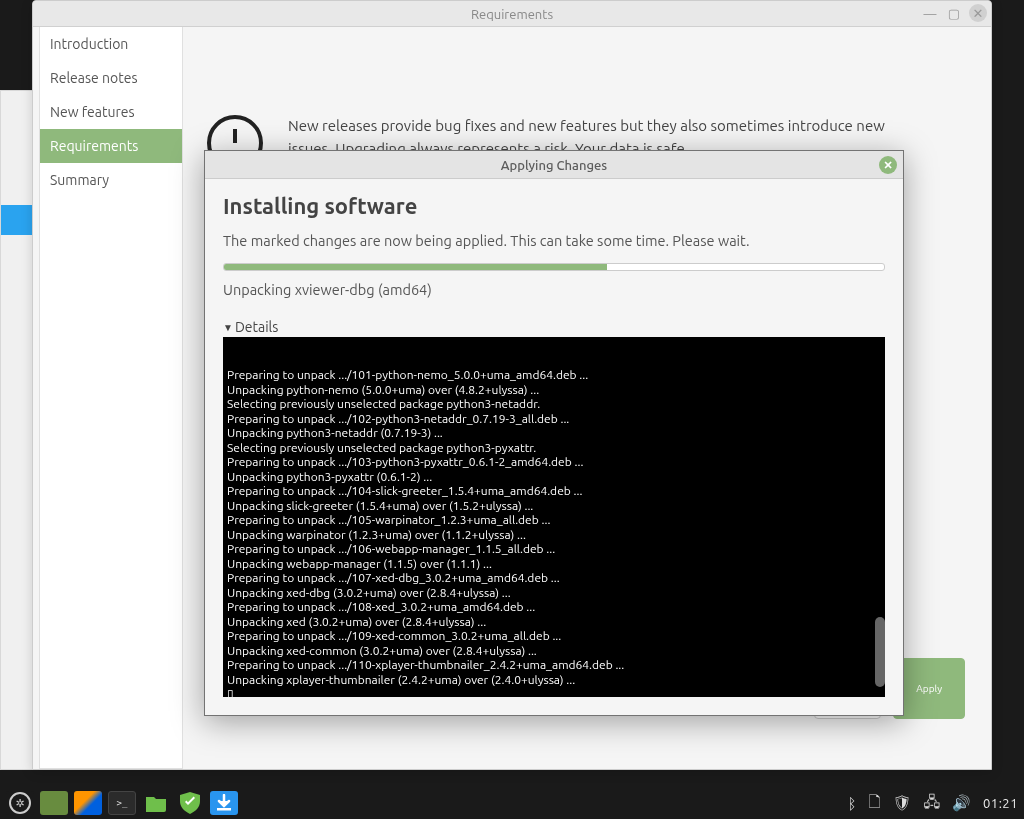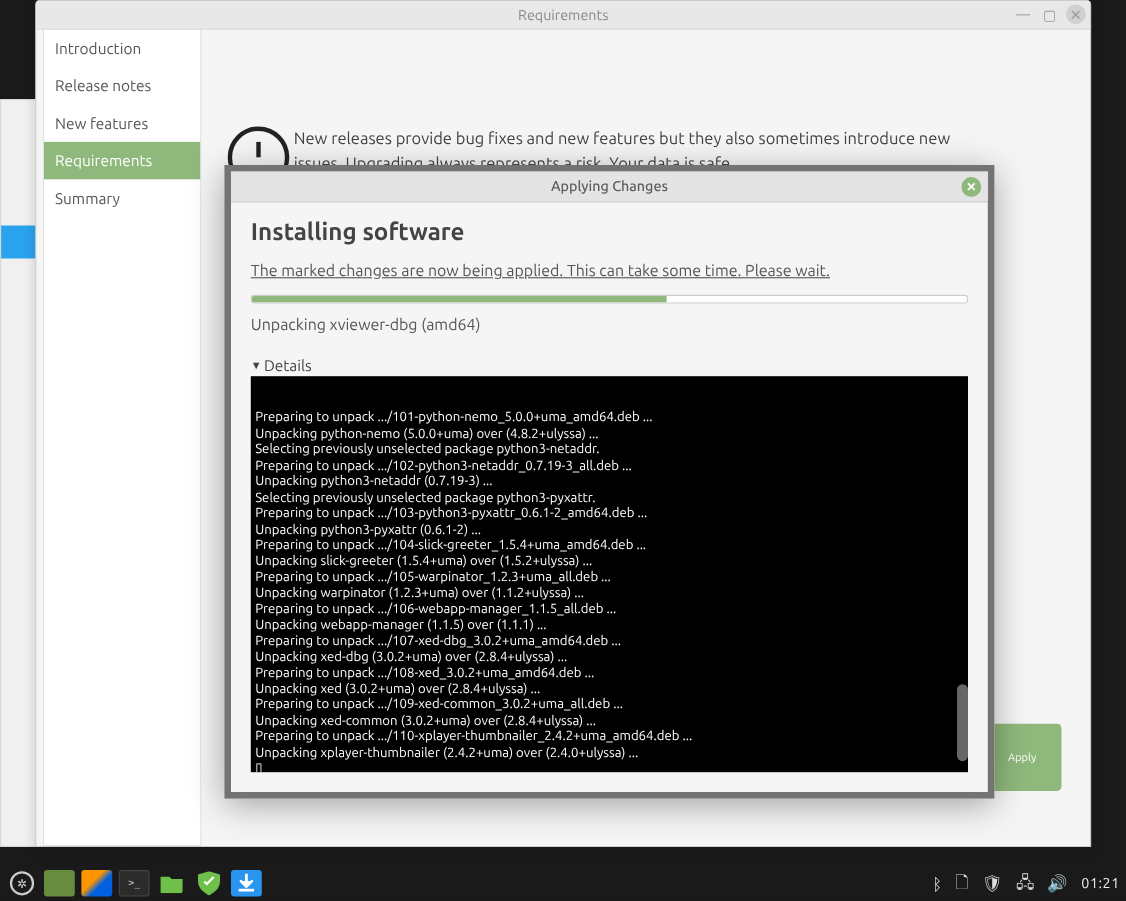--- a/index.html
+++ b/index.html
@@ -54,21 +54,21 @@
 }
 .sidebar .item.active {
   background: #8fb97c;
   color: #fff;
 }
 .content {
   flex: 1;
   padding: 14px 24px 14px 24px;
   position: relative;
 }
-.info-area { display:flex; gap:4px; margin-top:74px;}
+.info-area { display:flex; gap:25px; margin-top:74px;}
 .info-icon {
   width:56px;height:56px;border:4px solid #222;border-radius:50%;
   position:relative;flex-shrink:0;
 }
 .info-icon::before{content:"";position:absolute;left:50%;top:10px;width:4px;height:14px;background:#222;transform:translateX(-50%);}
 .info-text { font-size:15px;color:#444;line-height:1.5;max-width:640px;}
 .back-buttons{
   position:absolute;right:26px;bottom:50px;
   display:flex;gap:12px;
 }
@@ -86,36 +86,36 @@
 .sliver .bluetab{
   position:absolute;left:0;top:114px;width:40px;height:30px;background:#2aa3ef;
 }
 
 
 .modal{
   position:absolute;
   left:204px;top:150px;
   width:700px;
   background:#f5f5f5;
-  border:6px solid #737373;
+  border:1px solid #737373;
   box-shadow:0 6px 30px rgba(0,0,0,.35);
 }
 .modal-titlebar{
   height:28px;background:#e4e4e4;border-bottom:1px solid #ccc;
   display:flex;align-items:center;justify-content:center;
   color:#5c5c5c;font-size:13px;font-weight:500;position:relative;
 }
 .modal-titlebar .mclose{
   position:absolute;right:6px;top:5px;width:18px;height:18px;
   border-radius:50%;background:#8fb97c;color:#fff;
   display:flex;align-items:center;justify-content:center;font-size:11px;font-weight:bold;
 }
 .modal-body{padding:14px 18px 18px 18px;}
 .modal-body h2{font-size:22px;font-weight:600;color:#444;margin-bottom:14px;}
-.modal-body .msg{font-size:14.5px;color:#555;margin-bottom:14px;text-decoration:underline;}
+.modal-body .msg{font-size:14.5px;color:#555;margin-bottom:14px;}
 .progress{
   width:100%;height:8px;background:#fff;border:1px solid #ccc;border-radius:3px;overflow:hidden;margin-bottom:10px;
 }
 .progress .bar{height:100%;background:#8fb97c;width:58%;}
 .status-line{font-size:14.5px;color:#555;margin-bottom:21px;}
 .details-label{font-size:14px;color:#444;display:flex;align-items:center;gap:2px;cursor:pointer;margin-bottom:2px;}
 .details-label .tri{font-size:10px;}
 .term{
   width:100%;height:360px;background:#000;color:#fff;
   font-family:"DejaVu Sans Mono","Liberation Mono",monospace;

